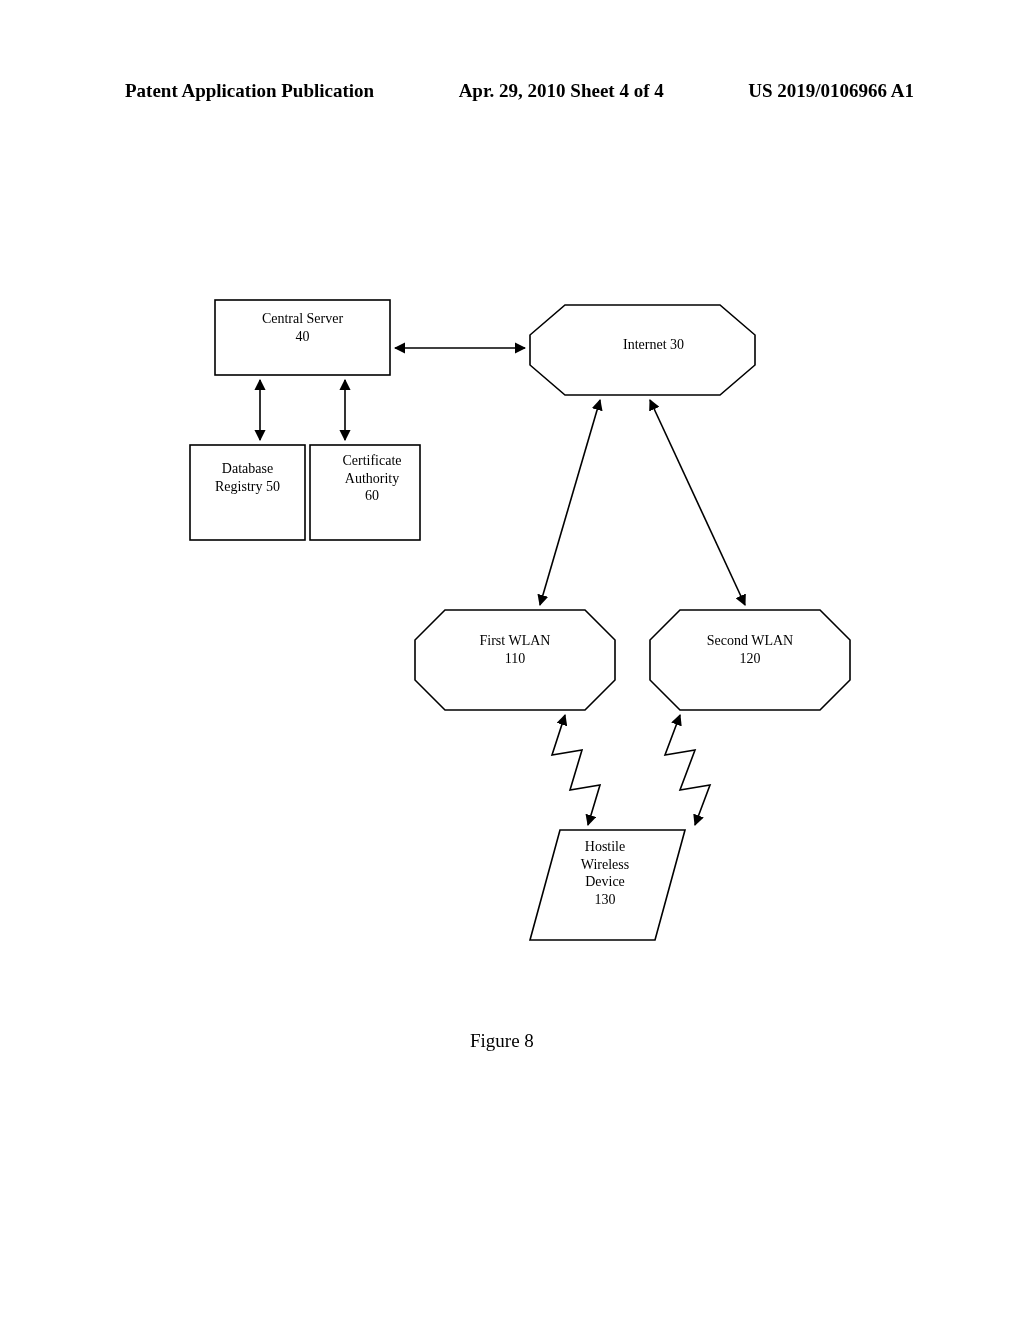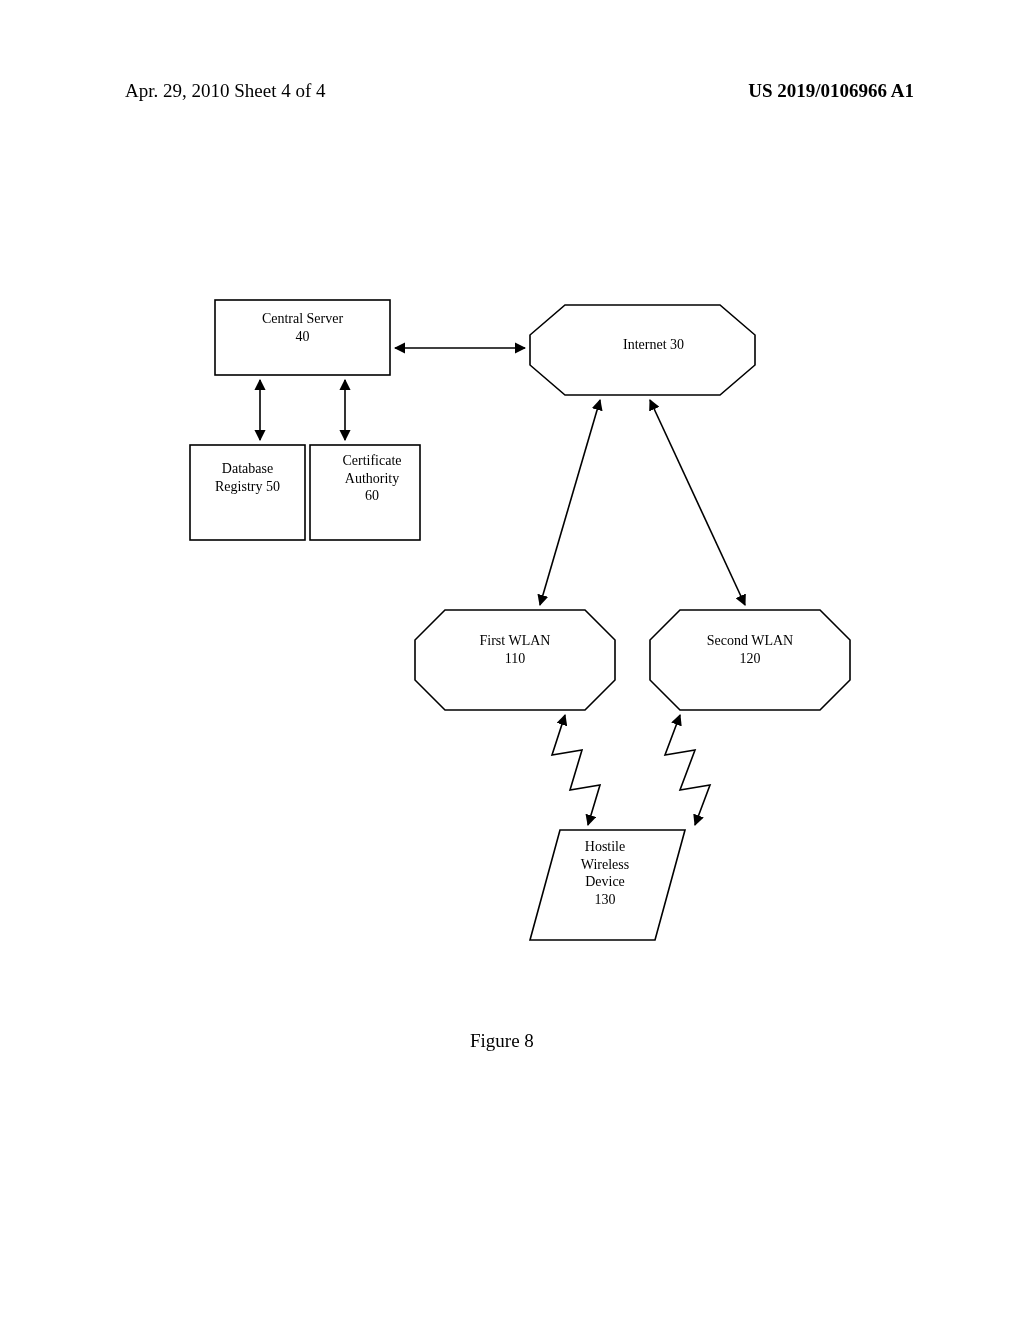--- a/index.html
+++ b/index.html
@@ -16,21 +16,21 @@
     top: 80px;
     left: 0;
     width: 1024px;
     padding: 0 110px 0 125px;
     font-size: 19px;
     display: flex;
     justify-content: space-between;
   }
   .header .left { font-weight: bold; }
   .header .right { font-weight: bold; }
-  .header .center { font-weight: normal; text-align: right; }
+  .header .center { font-weight: bold; text-align: right; }
   .diagram {
     position: absolute;
     top: 0;
     left: 0;
     width: 1024px;
     height: 1320px;
   }
   .node-label {
     position: absolute;
     text-align: center;
@@ -39,20 +39,21 @@
   }
   .figcap {
     position: absolute;
     font-size: 19px;
   }
 </style>
 </head>
 <body>
 
 <div class="header">
+  <span class="left">Patent Application Publication</span>
   <span class="center">Apr. 29, 2010  Sheet 4 of 4</span>
   <span class="right">US 2019/0106966 A1</span>
 </div>
 
 <svg class="diagram" viewBox="0 0 1024 1320">
   <defs>
     <marker id="arrow" viewBox="0 0 10 10" refX="9" refY="5" markerWidth="7" markerHeight="7" orient="auto-start-reverse">
       <path d="M 0 0 L 10 5 L 0 10 z" fill="#000"></path>
     </marker>
   </defs>

